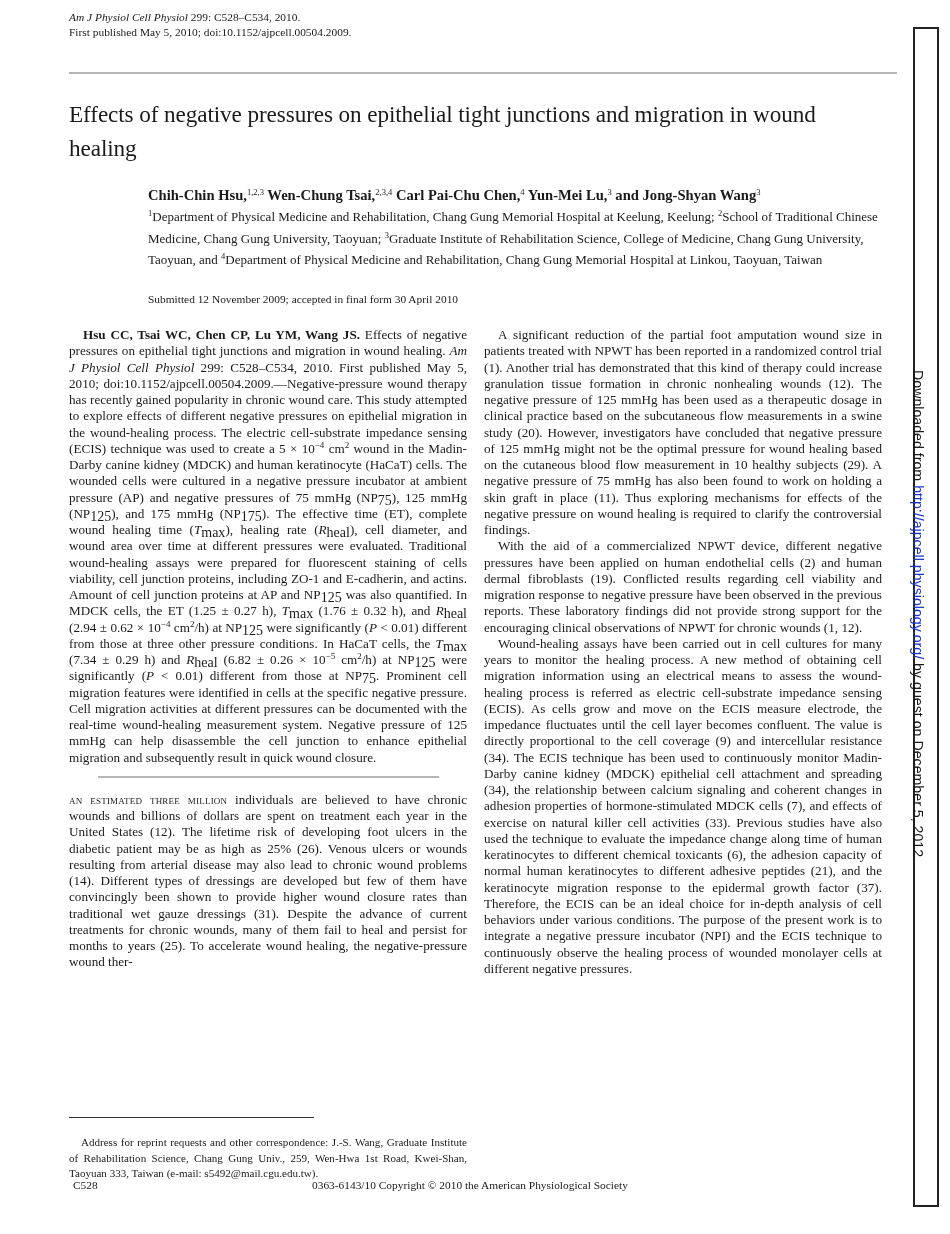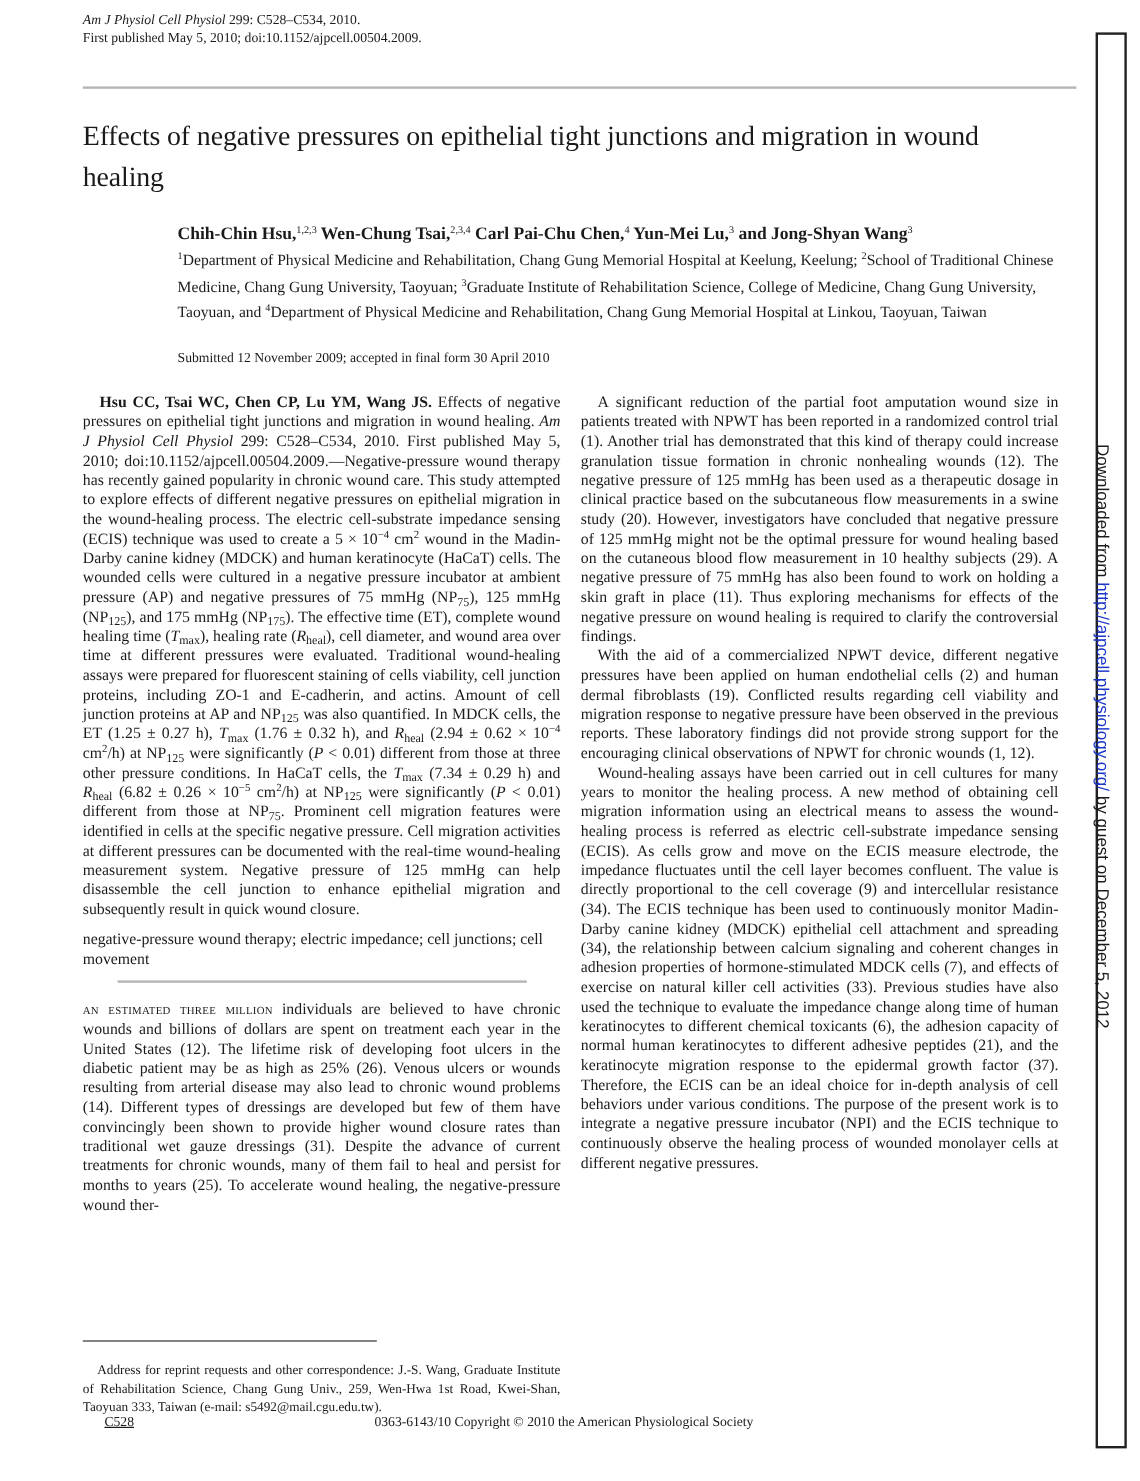--- a/index.html
+++ b/index.html
@@ -16,26 +16,26 @@
   .submitted { left: 148px; top: 292px; font-size: 11.4px; line-height: 14px; }
   .col { width: 398px; font-size: 13.15px; line-height: 16.25px; text-align: justify; hyphens: none; }
   .col p { margin: 0; }
   .col1 { left: 69px; top: 327px; }
   .col2 { left: 484px; top: 327px; }
   .indent { text-indent: 14px; }
   .abs-lead { font-weight: bold; }
   .keywords { margin-top: 9px !important; text-align: left; }
   .mid-rule { height: 2px; background: #b5b5b5; margin: 10px 28px 14px 29px; }
   .smallcaps { font-variant: small-caps; letter-spacing: 0.2px; font-size: 13px; }
-  .sub { font-size: 10px; vertical-align: -3px; line-height: 0; }
+  .sub { font-size: 14px; vertical-align: -3px; line-height: 0; }
   .sup { font-size: 9px; vertical-align: 5px; line-height: 0; }
   .it { font-style: italic; }
   .fn-rule { left: 69px; top: 1117px; width: 245px; height: 1px; background: #333; }
   .footnote { left: 69px; top: 1120px; width: 398px; font-size: 11.05px; line-height: 15.6px; text-align: justify; text-indent: 12px; margin-top: 15px; }
-  .footer-left { left: 87px; top: 1179px; font-size: 11.4px; text-decoration: underline; }
+  .footer-left { left: 73px; top: 1179px; font-size: 11.4px; }
   .footer-mid { left: 312px; top: 1179px; font-size: 11.4px; }
   .footer-right { left: 763px; top: 1238px; font-size: 11.4px; }
   .side-box { left: 913px; top: 27px; width: 22px; height: 1176px; border: 2px solid #222; }
   .side-text { left: 926px; top: 370px; transform-origin: 0 0; transform: rotate(90deg);
                font-family: "Liberation Sans", "DejaVu Sans", sans-serif; font-size: 14.2px; white-space: nowrap; color: #1a1a1a; }
   .side-text .link { color: #1b35c8; }
 </style>
 </head>
 <body>
 
@@ -52,21 +52,20 @@
 </div>
 
 <div class="abs affil">
   <sup>1</sup><span>Department of Physical Medicine and Rehabilitation, Chang Gung Memorial Hospital at Keelung, Keelung; </span><sup>2</sup><span>School of Traditional Chinese Medicine, Chang Gung University, Taoyuan; </span><sup>3</sup><span>Graduate Institute of Rehabilitation Science, College of Medicine, Chang Gung University, Taoyuan, and </span><sup>4</sup><span>Department of Physical Medicine and Rehabilitation, Chang Gung Memorial Hospital at Linkou, Taoyuan, Taiwan</span>
 </div>
 
 <div class="abs submitted">Submitted 12 November 2009; accepted in final form 30 April 2010</div>
 
 <div class="abs col col1">
   <p class="indent"><span class="abs-lead">Hsu CC, Tsai WC, Chen CP, Lu YM, Wang JS.</span><span> Effects of negative pressures on epithelial tight junctions and migration in wound healing. </span><i>Am J Physiol Cell Physiol</i><span> 299: C528–C534, 2010. First published May 5, 2010; doi:10.1152/ajpcell.00504.2009.—Negative-pressure wound therapy has recently gained popularity in chronic wound care. This study attempted to explore effects of different negative pressures on epithelial migration in the wound-healing process. The electric cell-substrate impedance sensing (ECIS) technique was used to create a 5 × 10</span><span class="sup">−4</span><span> cm</span><span class="sup">2</span><span> wound in the Madin-Darby canine kidney (MDCK) and human keratinocyte (HaCaT) cells. The wounded cells were cultured in a negative pressure incubator at ambient pressure (AP) and negative pressures of 75 mmHg (NP</span><span class="sub">75</span><span>), 125 mmHg (NP</span><span class="sub">125</span><span>), and 175 mmHg (NP</span><span class="sub">175</span><span>). The effective time (ET), complete wound healing time (</span><span class="it">T</span><span class="sub">max</span><span>), healing rate (</span><span class="it">R</span><span class="sub">heal</span><span>), cell diameter, and wound area over time at different pressures were evaluated. Traditional wound-healing assays were prepared for fluorescent staining of cells viability, cell junction proteins, including ZO-1 and E-cadherin, and actins. Amount of cell junction proteins at AP and NP</span><span class="sub">125</span><span> was also quantified. In MDCK cells, the ET (1.25 ± 0.27 h), </span><span class="it">T</span><span class="sub">max</span><span> (1.76 ± 0.32 h), and </span><span class="it">R</span><span class="sub">heal</span><span> (2.94 ± 0.62 × 10</span><span class="sup">−4</span><span> cm</span><span class="sup">2</span><span>/h) at NP</span><span class="sub">125</span><span> were significantly (</span><span class="it">P</span><span> &lt; 0.01) different from those at three other pressure conditions. In HaCaT cells, the </span><span class="it">T</span><span class="sub">max</span><span> (7.34 ± 0.29 h) and </span><span class="it">R</span><span class="sub">heal</span><span> (6.82 ± 0.26 × 10</span><span class="sup">−5</span><span> cm</span><span class="sup">2</span><span>/h) at NP</span><span class="sub">125</span><span> were significantly (</span><span class="it">P</span><span> &lt; 0.01) different from those at NP</span><span class="sub">75</span><span>. Prominent cell migration features were identified in cells at the specific negative pressure. Cell migration activities at different pressures can be documented with the real-time wound-healing measurement system. Negative pressure of 125 mmHg can help disassemble the cell junction to enhance epithelial migration and subsequently result in quick wound closure.</span></p>
-  <p class="keywords">negative-pressure wound therapy; electric impedance; cell junctions; cell movement</p>
   <div class="mid-rule"></div>
   <p><span class="smallcaps">an estimated three million</span><span> individuals are believed to have chronic wounds and billions of dollars are spent on treatment each year in the United States (12). The lifetime risk of developing foot ulcers in the diabetic patient may be as high as 25% (26). Venous ulcers or wounds resulting from arterial disease may also lead to chronic wound problems (14). Different types of dressings are developed but few of them have convincingly been shown to provide higher wound closure rates than traditional wet gauze dressings (31). Despite the advance of current treatments for chronic wounds, many of them fail to heal and persist for months to years (25). To accelerate wound healing, the negative-pressure wound ther-</span></p>
 </div>
 
 <div class="abs col col2">
   <p class="indent">A significant reduction of the partial foot amputation wound size in patients treated with NPWT has been reported in a randomized control trial (1). Another trial has demonstrated that this kind of therapy could increase granulation tissue formation in chronic nonhealing wounds (12). The negative pressure of 125 mmHg has been used as a therapeutic dosage in clinical practice based on the subcutaneous flow measurements in a swine study (20). However, investigators have concluded that negative pressure of 125 mmHg might not be the optimal pressure for wound healing based on the cutaneous blood flow measurement in 10 healthy subjects (29). A negative pressure of 75 mmHg has also been found to work on holding a skin graft in place (11). Thus exploring mechanisms for effects of the negative pressure on wound healing is required to clarify the controversial findings.</p>
   <p class="indent">With the aid of a commercialized NPWT device, different negative pressures have been applied on human endothelial cells (2) and human dermal fibroblasts (19). Conflicted results regarding cell viability and migration response to negative pressure have been observed in the previous reports. These laboratory findings did not provide strong support for the encouraging clinical observations of NPWT for chronic wounds (1, 12).</p>
   <p class="indent">Wound-healing assays have been carried out in cell cultures for many years to monitor the healing process. A new method of obtaining cell migration information using an electrical means to assess the wound-healing process is referred as electric cell-substrate impedance sensing (ECIS). As cells grow and move on the ECIS measure electrode, the impedance fluctuates until the cell layer becomes confluent. The value is directly proportional to the cell coverage (9) and intercellular resistance (34). The ECIS technique has been used to continuously monitor Madin-Darby canine kidney (MDCK) epithelial cell attachment and spreading (34), the relationship between calcium signaling and coherent changes in adhesion properties of hormone-stimulated MDCK cells (7), and effects of exercise on natural killer cell activities (33). Previous studies have also used the technique to evaluate the impedance change along time of human keratinocytes to different chemical toxicants (6), the adhesion capacity of normal human keratinocytes to different adhesive peptides (21), and the keratinocyte migration response to the epidermal growth factor (37). Therefore, the ECIS can be an ideal choice for in-depth analysis of cell behaviors under various conditions. The purpose of the present work is to integrate a negative pressure incubator (NPI) and the ECIS technique to continuously observe the healing process of wounded monolayer cells at different negative pressures.</p>
 </div>
 

